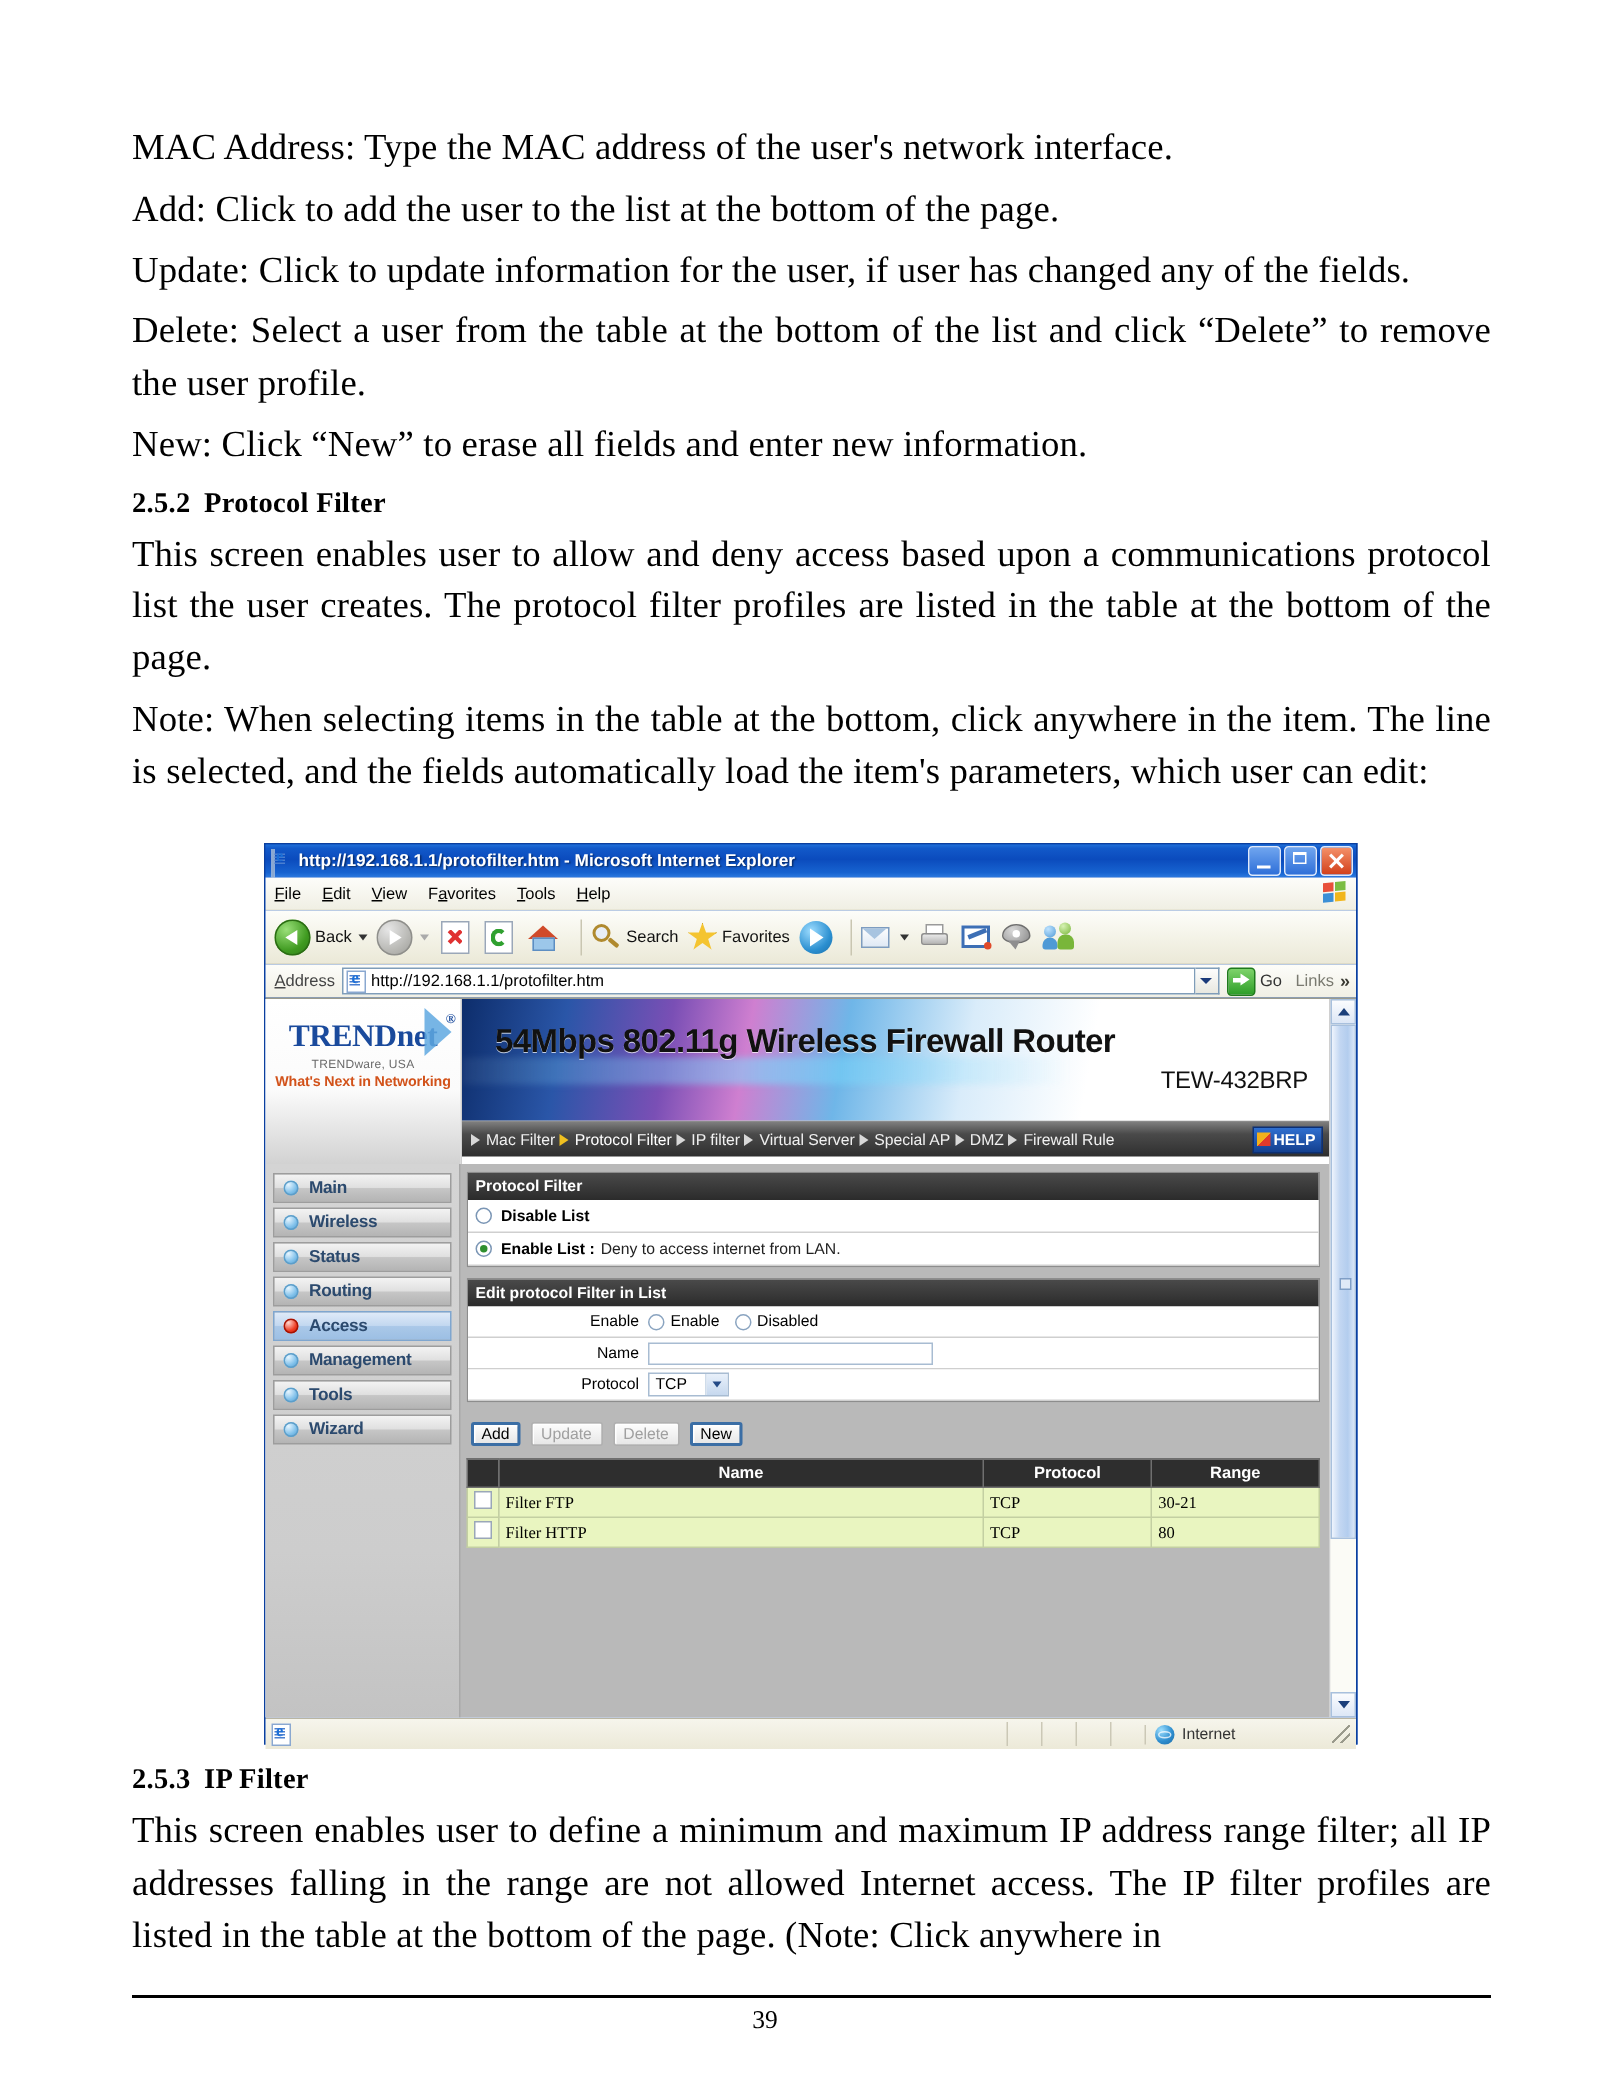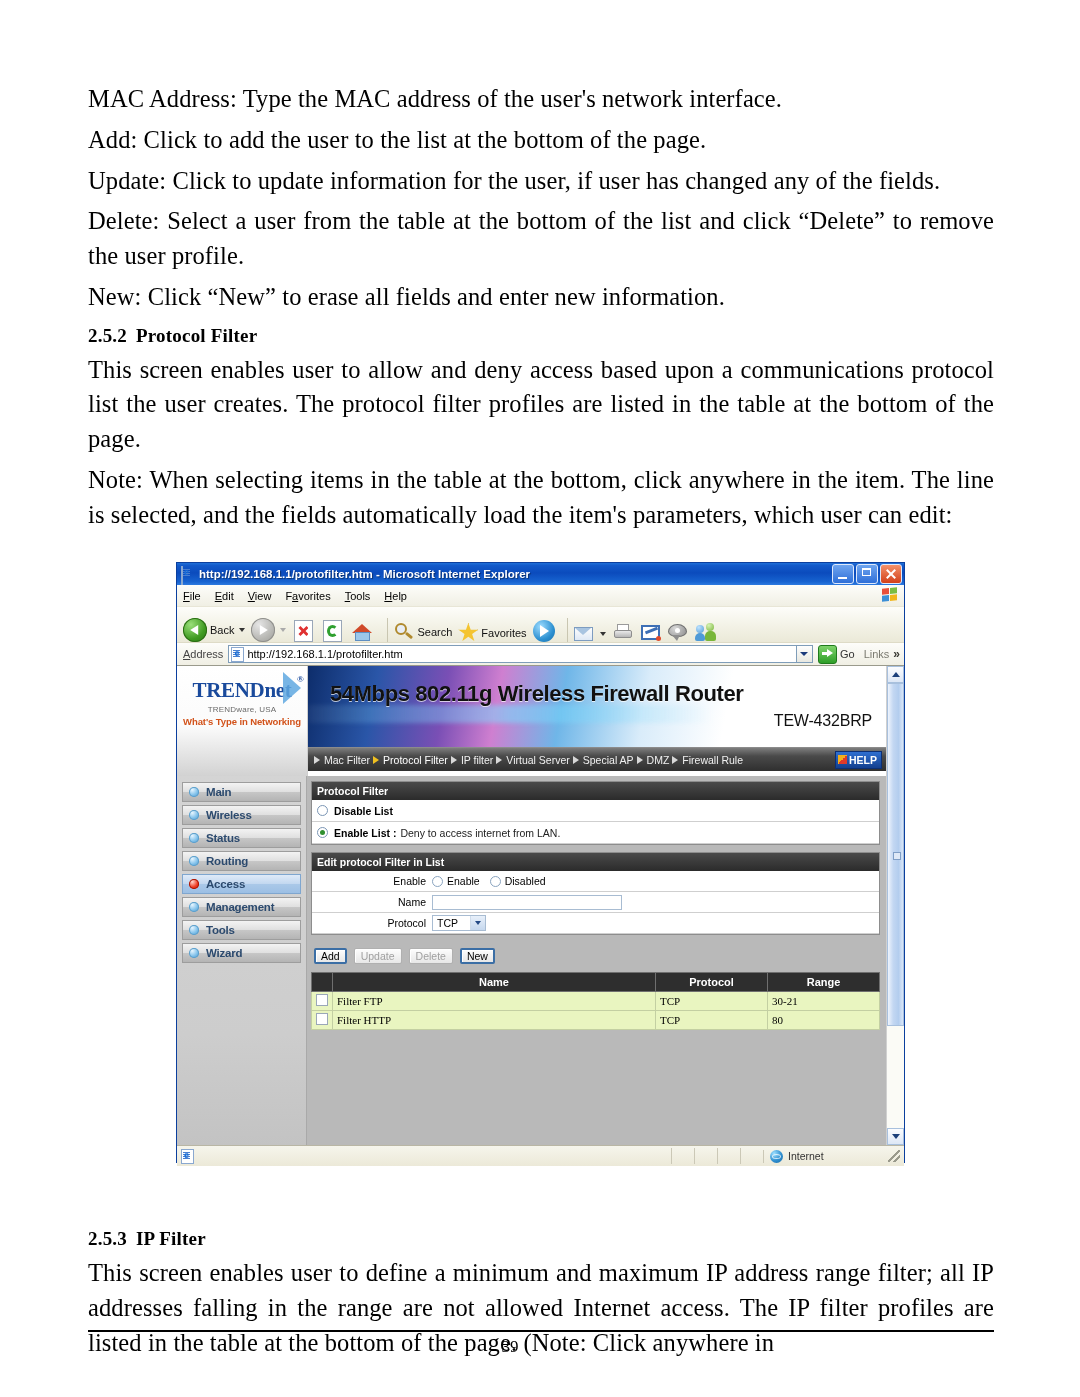--- a/index.html
+++ b/index.html
@@ -160,21 +160,21 @@
   .win-flag i { position:absolute; width:7px; height:6px; display:block; }
   .win-flag .f1 { left:0; top:0; background:#e8503a; }
   .win-flag .f2 { left:8px; top:0; background:#7bbd42; }
   .win-flag .f3 { left:0; top:7px; background:#3b8fd6; }
   .win-flag .f4 { left:8px; top:7px; background:#f1b61c; }
 
   .ie-toolbar {
     height: 35px;
     background: linear-gradient(to bottom, #fdfdfa 0%, #f3f2e6 55%, #ebe9d8 100%);
     display: flex;
-    align-items: flex-end;
+    align-items: center;
     padding-left: 6px;
     border-bottom: 1px solid #dedbc7;
   }
   .tb-btn { display:flex; align-items:center; margin-right:6px; white-space:nowrap; }
   .tb-btn .lbl { font-size: 11px; margin-left: 3px; color:#111; }
   .tb-sep { width:1px; height:24px; background:#c9c6b1; margin:0 6px; }
   .circ { width:24px; height:24px; border-radius:50%; position:relative; flex:0 0 auto; }
   .circ.green { background: radial-gradient(circle at 33% 28%, #9be07a, #3f9a20 60%, #2e7817); box-shadow: inset 0 0 0 1px #2b6c14; }
   .circ.grey  { background: radial-gradient(circle at 33% 28%, #e6e6e6, #b8b8b4 60%, #9b9b97); box-shadow: inset 0 0 0 1px #8f8f8b; }
   .arrow-l, .arrow-r {
@@ -691,21 +691,21 @@
     <div class="router-page">
 
       <div class="rp-top">
         <div class="rp-logo">
           <div class="brand">
             <span>TRENDnet</span>
             <span class="reg">®</span>
           </div>
           <div class="brand-arrow"></div>
           <div class="brand-sub1">TRENDware, USA</div>
-          <div class="brand-sub2">What's Type in Networking</div>
+          <div class="brand-sub2">What's Next in Networking</div>
         </div>
         <div class="rp-banner-wrap">
           <div class="rp-banner">
             <div class="rp-banner-t1">54Mbps 802.11g Wireless Firewall Router</div>
             <div class="rp-banner-t2">TEW-432BRP</div>
           </div>
           <div class="rp-nav">
             <span class="navitem">
                 <i class="tri"></i>
                 <span class="txt">Mac Filter</span>
@@ -883,21 +883,21 @@
       <span class="st-cell"></span>
     </div>
     <div class="st-zone">
       <span class="globe"></span>
       <span>Internet</span>
     </div>
     <span class="grip"></span>
   </div>
 </div>
 
-<div class="doc" style="top:1228px;font-family:Liberation Serif, serif;">
+<div class="doc" style="top:1176px;font-family:Liberation Serif, serif;">
   <div class="heading" style="margin-top:0">
     <span class="num">2.5.3</span><span>IP Filter</span>
   </div>
   <p class="para">This screen enables user to define a minimum and maximum IP address range filter; all IP addresses falling in the range are not allowed Internet access.  The IP filter profiles are listed in the table at the bottom of the page. (Note: Click anywhere in</p>
 </div>
 
 <div class="footer-rule"></div>
 <div class="footer-num">39</div>
 
 </body></html>

